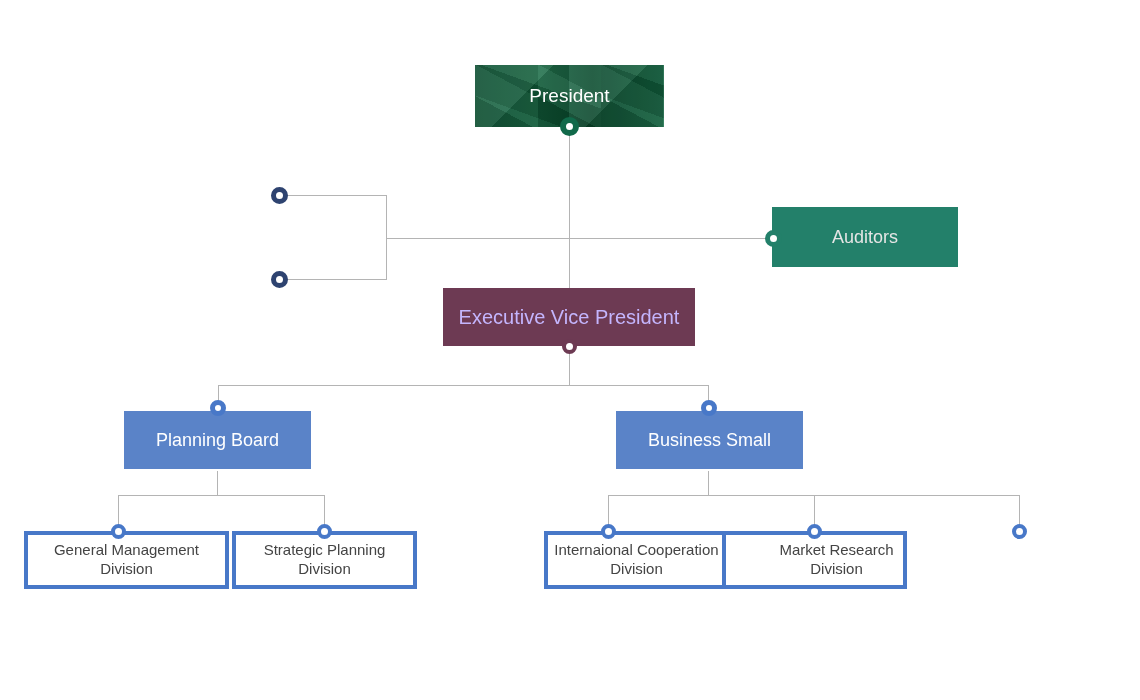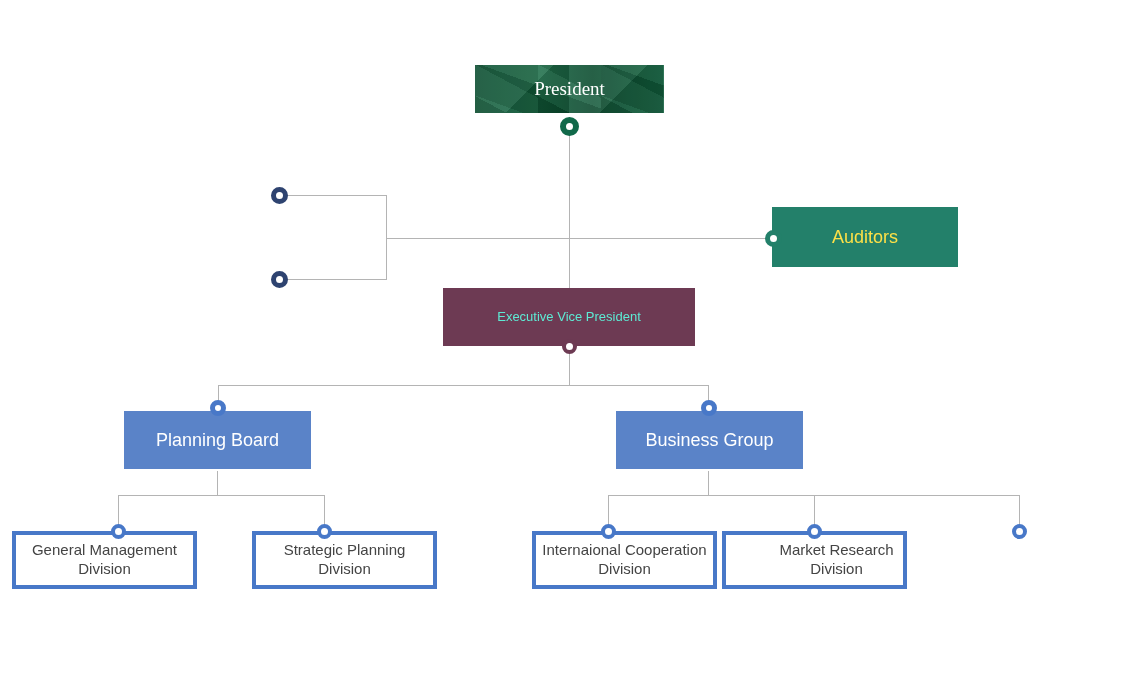--- a/index.html
+++ b/index.html
@@ -59,29 +59,29 @@
   
   .node-navy {
     background: #2e4370;
     color: #ffffff;
     font-size: 17px;
   }
 
   
   .node-teal {
     background: #23806a;
-    color: #fde047;
+    color: #e5e5e5;
     font-size: 18px;
   }
 
   
   .node-plum {
     background: #6d3a53;
-    color: #5eead4;
-    font-size: 13px;
+    color: #c4b5fd;
+    font-size: 20px;
     justify-content: center;
   }
 
   
   .node-blue {
     background: #5a83c8;
     color: #ffffff;
     font-size: 18px;
   }
 
@@ -136,21 +136,21 @@
   <div class="line line-h" style="left:118px; top:495px; width:206px;"></div>
   <div class="line line-v" style="left:118px; top:495px; height:36px;"></div>
   <div class="line line-v" style="left:324px; top:495px; height:36px;"></div>
 
   <div class="line line-v" style="left:708px; top:471px; height:25px;"></div>
   <div class="line line-h" style="left:608px; top:495px; width:412px;"></div>
   <div class="line line-v" style="left:608px; top:495px; height:36px;"></div>
   <div class="line line-v" style="left:814px; top:495px; height:36px;"></div>
   <div class="line line-v" style="left:1019px; top:495px; height:36px;"></div>
 
-  <div class="node node-president" style="left:475px; top:65px; width:189px; height:48px;font-family:Liberation Serif, serif;">
+  <div class="node node-president" style="left:475px; top:65px; width:189px; height:62px;">
     <span class="label">President</span>
   </div>
   <div class="dot dot-green" style="left:560px; top:117px;"></div>
 
   <div class="dot dot-navy" style="left:271px; top:187px;"></div>
 
   <div class="dot dot-navy" style="left:271px; top:271px;"></div>
 
   <div class="node node-teal" style="left:772px; top:207px; width:186px; height:60px;">
     <span class="label">Auditors</span>
@@ -161,37 +161,37 @@
     <span class="label">Executive Vice President</span>
   </div>
   <div class="dot dot-plum" style="left:562px; top:339px;"></div>
 
   <div class="node node-blue" style="left:124px; top:411px; width:187px; height:58px;">
     <span class="label">Planning Board</span>
   </div>
   <div class="dot dot-blue" style="left:210px; top:400px;"></div>
 
   <div class="node node-blue" style="left:616px; top:411px; width:187px; height:58px;">
-    <span class="label">Business Group</span>
+    <span class="label">Business Small</span>
   </div>
   <div class="dot dot-blue" style="left:701px; top:400px;"></div>
 
-  <div class="node node-outline" style="left:12px; top:531px; width:185px; height:58px;">
+  <div class="node node-outline" style="left:24px; top:531px; width:205px; height:58px;">
     <span class="label">General Management
 Division</span>
   </div>
   <div class="dot dot-outline" style="left:111px; top:524px;"></div>
 
-  <div class="node node-outline" style="left:232px; top:531px; width:185px; height:58px;margin-left:20px;">
+  <div class="node node-outline" style="left:232px; top:531px; width:185px; height:58px;">
     <span class="label">Strategic Planning
 Division</span>
   </div>
   <div class="dot dot-outline" style="left:317px; top:524px;"></div>
 
-  <div class="node node-outline" style="left:532px; top:531px; width:185px; height:58px;">
+  <div class="node node-outline" style="left:544px; top:531px; width:185px; height:58px;">
     <span class="label">Internaional Cooperation
 Division</span>
   </div>
   <div class="dot dot-outline" style="left:601px; top:524px;"></div>
 
   <div class="node node-outline" style="left:722px; top:531px; width:185px; height:58px;padding-left:44px;">
     <span class="label">Market Research
 Division</span>
   </div>
   <div class="dot dot-outline" style="left:807px; top:524px;"></div>

